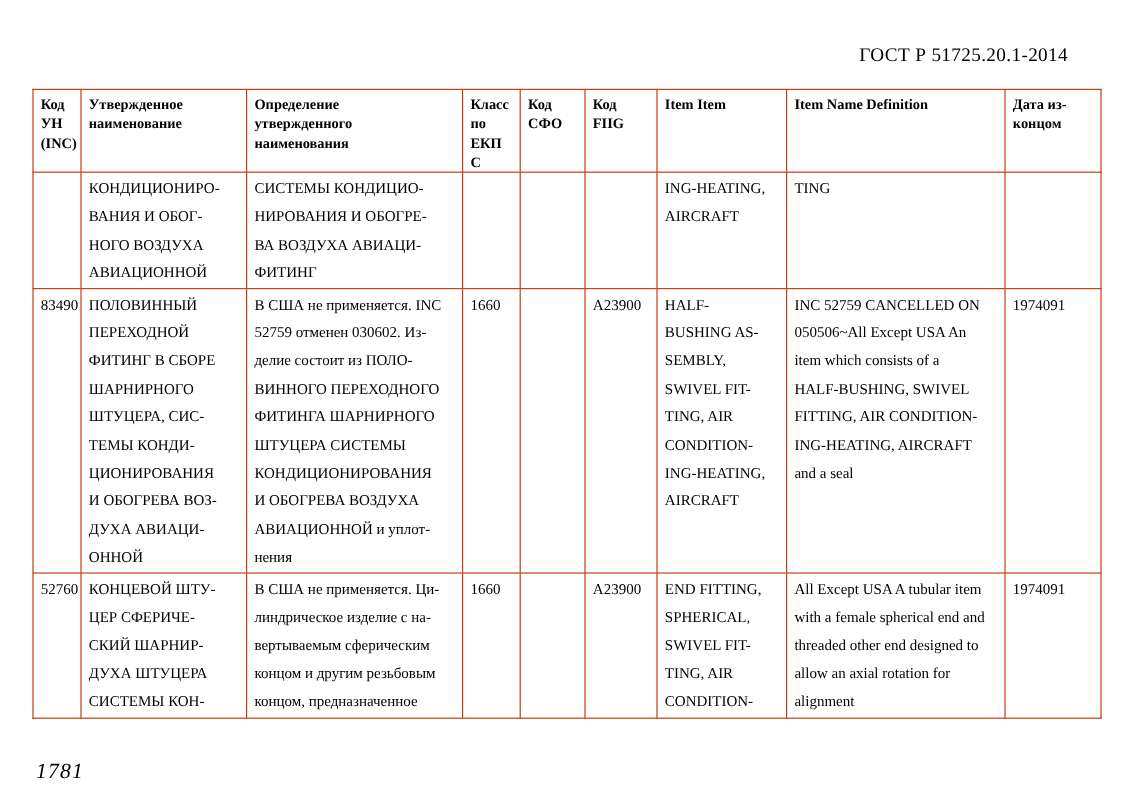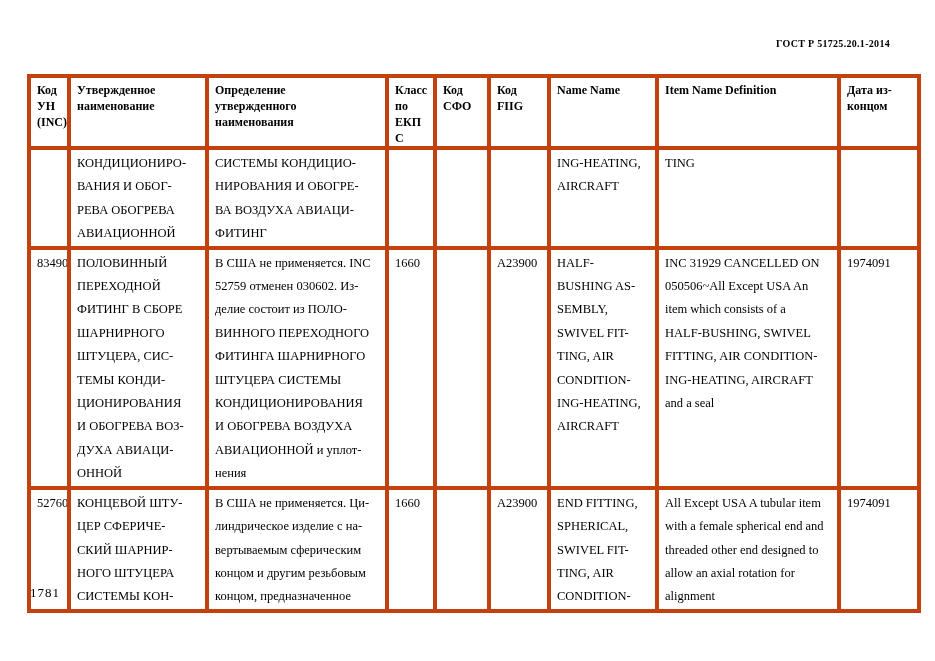--- a/index.html
+++ b/index.html
@@ -10,36 +10,36 @@
     height: 661px;
     background: #ffffff;
     font-family: "Liberation Serif", "DejaVu Serif", serif;
     color: #000000;
     overflow: hidden;
   }
   .doc-title {
     position: absolute;
     top: 38px;
     right: 45px;
-    font-size: 10px;
-    font-weight: bold;
+    font-size: 16px;
+    font-weight: normal;
     letter-spacing: 0.3px;
     white-space: pre;
   }
   table.inc-table {
     position: absolute;
     left: 27px;
     top: 74px;
     width: 890px;
     border-collapse: collapse;
     table-layout: fixed;
   }
   table.inc-table th,
   table.inc-table td {
-    border: 4px solid #c2410c;
+    border: 1px solid #c2410c;
     vertical-align: top;
     overflow: hidden;
     white-space: pre;
   }
   table.inc-table th {
     font-size: 12px;
     font-weight: bold;
     line-height: 16px;
     text-align: left;
     padding: 4px 4px 0 6px;
@@ -50,23 +50,24 @@
     line-height: 23.4px;
     padding: 2px 4px 0 6px;
   }
   tr.header-row   { height: 64px; }
   tr.body-row-0   { height: 96px; }
   tr.body-row-1   { height: 237px; }
   tr.body-row-2   { height: 121px; }
   .page-number {
     position: absolute;
     left: 30px;
-    top: 585px;
-    font-size: 13px;
+    top: 632px;
+    font-size: 18px;
     letter-spacing: 1px;
+    font-style: italic;
   }
 </style>
 </head>
 <body>
 
 <div class="page">
 
   <div class="doc-title">ГОСТ Р 51725.20.1-2014</div>
 
   <table class="inc-table">
@@ -92,32 +93,32 @@
 утвержденного
 наименования</th>
         <th>Класс
 по
 ЕКП
 С</th>
         <th>Код
 СФО</th>
         <th>Код
 FIIG</th>
-        <th>Name Name</th>
+        <th>Item Item</th>
         <th>Item Name Definition</th>
         <th>Дата из-
 концом</th>
       </tr>
     </thead>
     <tbody>
       <tr class="body-row-0">
         <td></td>
         <td>КОНДИЦИОНИРО-
 ВАНИЯ И ОБОГ-
-РЕВА ОБОГРЕВА
+НОГО ВОЗДУХА
 АВИАЦИОННОЙ</td>
         <td>СИСТЕМЫ КОНДИЦИО-
 НИРОВАНИЯ И ОБОГРЕ-
 ВА ВОЗДУХА АВИАЦИ-
 ФИТИНГ</td>
         <td></td>
         <td></td>
         <td></td>
         <td>ING-HEATING,
 AIRCRAFT</td>
@@ -150,35 +151,35 @@
         <td></td>
         <td>A23900</td>
         <td>HALF-
 BUSHING AS-
 SEMBLY,
 SWIVEL FIT-
 TING, AIR
 CONDITION-
 ING-HEATING,
 AIRCRAFT</td>
-        <td>INC 31929 CANCELLED ON
+        <td>INC 52759 CANCELLED ON
 050506~All Except USA An
 item which consists of a
 HALF-BUSHING, SWIVEL
 FITTING, AIR CONDITION-
 ING-HEATING, AIRCRAFT
 and a seal</td>
         <td>1974091</td>
       </tr>
       <tr class="body-row-2">
         <td>52760</td>
         <td>КОНЦЕВОЙ ШТУ-
 ЦЕР СФЕРИЧЕ-
 СКИЙ ШАРНИР-
-НОГО ШТУЦЕРА
+ДУХА ШТУЦЕРА
 СИСТЕМЫ КОН-</td>
         <td>В США не применяется. Ци-
 линдрическое изделие с на-
 вертываемым сферическим
 концом и другим резьбовым
 концом, предназначенное</td>
         <td>1660</td>
         <td></td>
         <td>A23900</td>
         <td>END FITTING,

